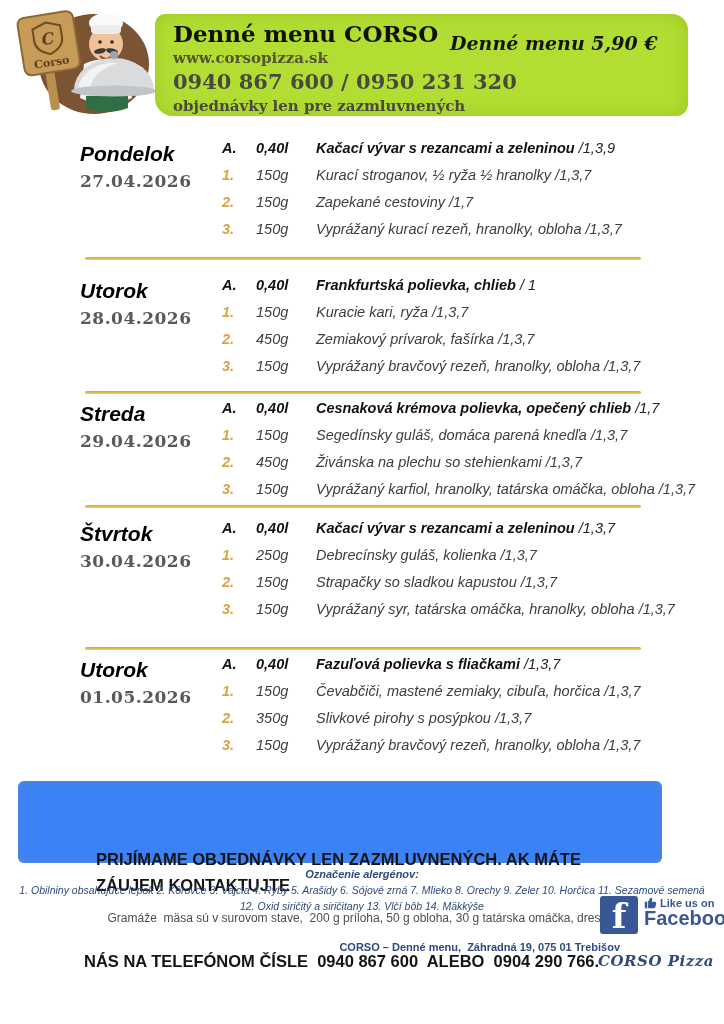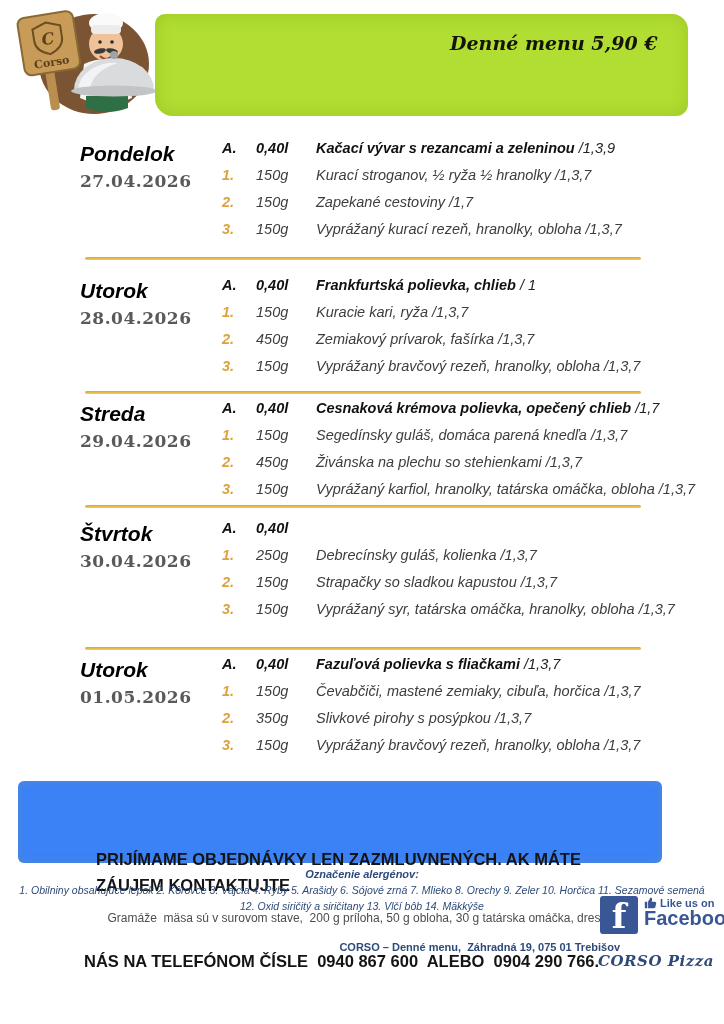--- a/index.html
+++ b/index.html
@@ -97,20 +97,26 @@
         <rect x="36" y="58" width="9" height="46" rx="3" fill="#b98e4e"></rect>
         <rect x="16" y="8" width="56" height="58" rx="7" fill="#c89c58" stroke="#8a6a34" stroke-width="2"></rect>
         <path d="M44 16 l14 5 v12 q0 10 -14 15 q-14 -5 -14 -15 v-12 z" fill="none" stroke="#6b4e22" stroke-width="2"></path>
         <text x="44" y="38" text-anchor="middle" font-family="DejaVu Serif, serif" font-size="16" font-style="italic" font-weight="bold" fill="#5a3f1e">C</text>
         <text x="44" y="60" text-anchor="middle" font-family="DejaVu Serif, serif" font-size="11" font-weight="bold" fill="#5a3f1e">Corso</text>
       </g>
     </svg>
   </div>
 
   <div class="green-box">
+    <div class="gb-left">
+      <div class="gb-title">Denné menu CORSO</div>
+      <div class="gb-site">www.corsopizza.sk</div>
+      <div class="gb-phones">0940 867 600 / 0950 231 320</div>
+      <div class="gb-note">objednávky len pre zazmluvnených</div>
+    </div>
     <div class="gb-right">
       <div class="l1">Denné menu 5,90 €</div>
     </div>
   </div>
 
   <section class="day" style="top:140px">
     <div class="day-head">
       <div class="day-name">Pondelok</div>
       <div class="day-date">27.04.2026</div>
     </div>
@@ -201,20 +207,21 @@
 
   <section class="day" style="top:520px">
     <div class="day-head">
       <div class="day-name">Štvrtok</div>
       <div class="day-date">30.04.2026</div>
     </div>
     <div class="items">
       <div class="row row-a">
         <span class="mk">A.</span>
         <span class="qty">0,40l</span>
+        <span class="nm"><span class="nm-text">Kačací vývar s rezancami a zeleninou</span> <span class="alg">/1,3,7</span></span>
       </div>
       <div class="row">
         <span class="mk">1.</span>
         <span class="qty">250g</span>
         <span class="nm"><span class="nm-text">Debrecínsky guláš, kolienka</span> <span class="alg">/1,3,7</span></span>
       </div>
       <div class="row">
         <span class="mk">2.</span>
         <span class="qty">150g</span>
         <span class="nm"><span class="nm-text">Strapačky so sladkou kapustou</span> <span class="alg">/1,3,7</span></span>

